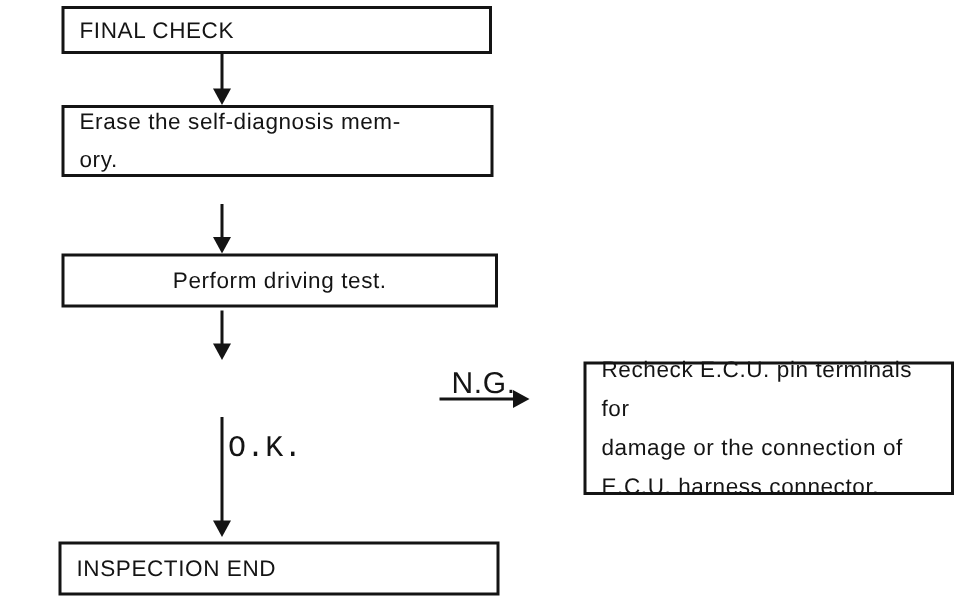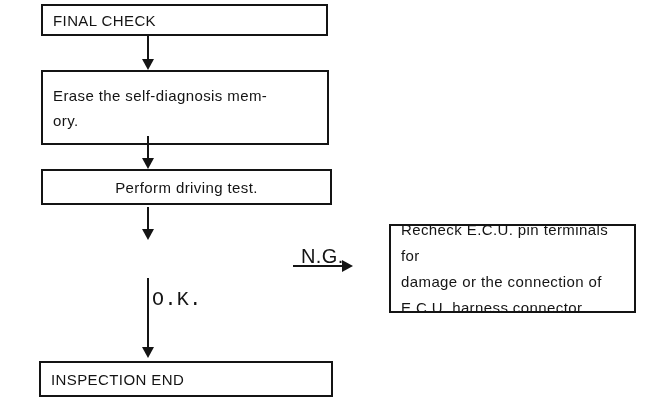--- a/index.html
+++ b/index.html
@@ -25,24 +25,24 @@
     letter-spacing: 0.4px;
     white-space: pre-line;
     display: flex;
     align-items: center;
     padding: 0 10px;
     line-height: 25px;
     margin-left: 36px;
   }
   
   .b-final    { left: 5px;   top: 4px;   width: 287px; height: 32px; }
-  .b-erase    { left: 5px;   top: 70px;  width: 288px; height: 75px; }
+  .b-erase    { left: 5px;   top: 70px;  width: 288px; height: 48px; }
   .b-drive    { left: 5px;   top: 169px; width: 291px; height: 36px; justify-content: center; }
   .b-selfdiag { left: 5px;   top: 240px; width: 288px; height: 38px; }
-  .b-recheck  { left: 353px; top: 224px; width: 247px; height: 89px; line-height: 26px; }
+  .b-recheck  { left: 353px; top: 241px; width: 247px; height: 89px; line-height: 26px; }
   .b-end      { left: 3px;   top: 361px; width: 294px; height: 36px; }
 
   
   .vline, .hline {
     position: absolute;
     background: #141414;
   }
   .vline { width: 2px; }
   .hline { height: 2px; }
   .head-down, .head-right {

